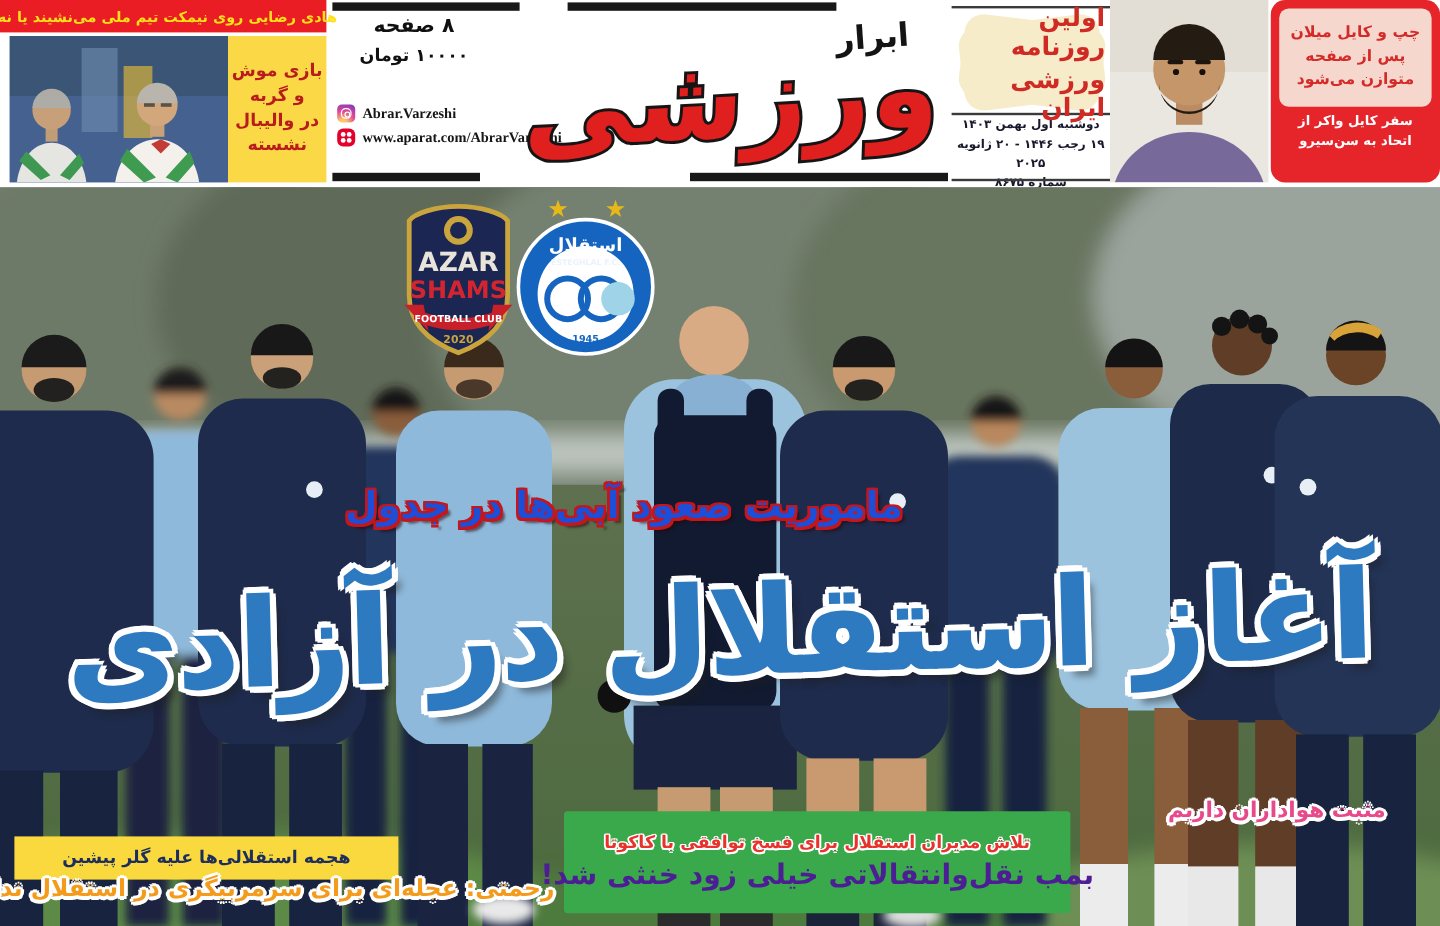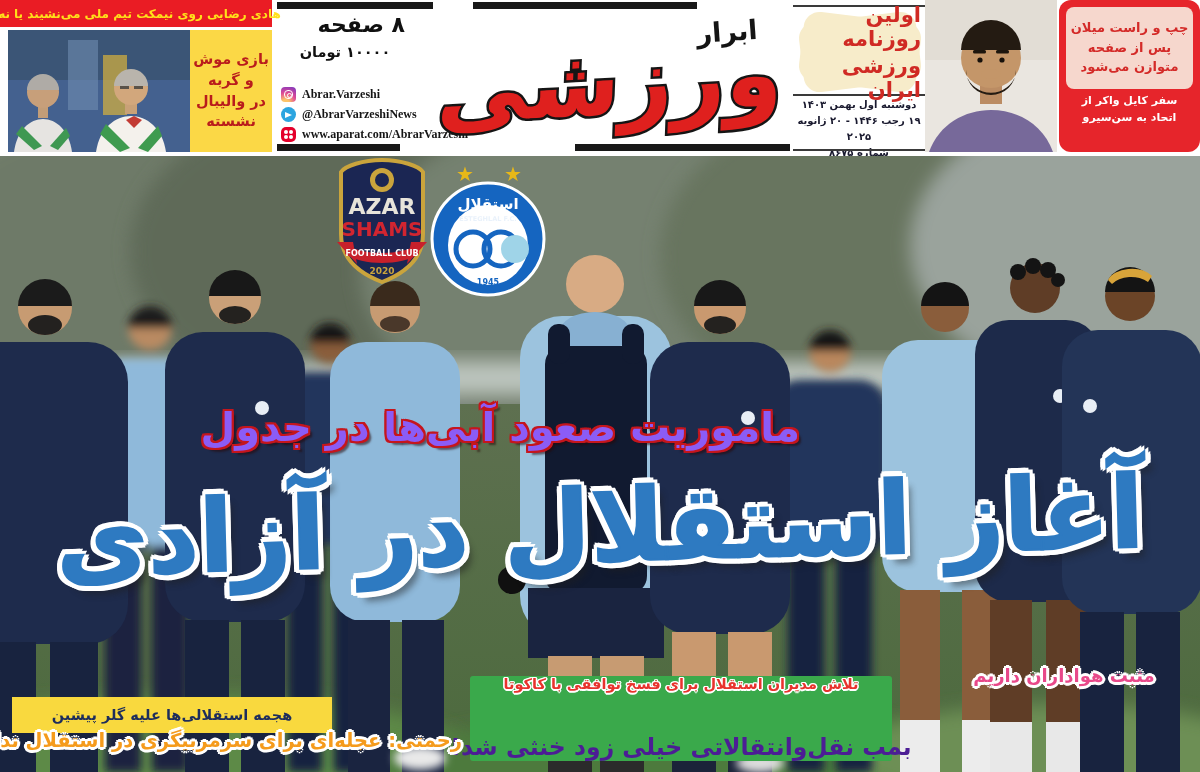--- a/index.html
+++ b/index.html
@@ -15,21 +15,21 @@
 
   .tl-banner{left:0;top:0;width:272px;height:27px;background:#ea1c24;display:flex;
              align-items:center;justify-content:center;}
   .tl-banner span{color:#ffe11a;font-weight:bold;font-size:12px;}
   .tl-photo{left:8px;top:30px;width:182px;height:122px;overflow:hidden;background:#4a6ea0;}
   .tl-caption{left:190px;top:30px;width:82px;height:122px;background:#fbd846;display:flex;
               flex-direction:column;align-items:center;justify-content:center;gap:1px;}
   .tl-caption div{color:#b91c1c;font-weight:bold;font-size:14.5px;line-height:1.35;}
 
   .pages-price{left:285px;top:12px;width:120px;text-align:center;color:#101010;}
-  .pages-price .l1{font-size:22px;font-weight:bold;text-align:right;}
+  .pages-price .l1{font-size:17px;font-weight:bold;}
   .pages-price .l2{font-size:14.5px;font-weight:bold;margin-top:7px;}
 
   .social{left:281px;top:84px;width:235px;}
   .social-row{display:flex;align-items:center;gap:6px;height:20px;}
   .social-row .txt{font-family:"Liberation Serif",serif;font-weight:bold;font-size:12px;color:#161616;}
   .ic{width:15px;height:15px;border-radius:4px;flex:0 0 15px;position:relative;}
   .ic-ig{background:radial-gradient(circle at 30% 110%,#fdc468 20%,#df4996 55%,#8a3ab9 90%);}
   .ic-ig::before{content:"";position:absolute;inset:3px;border:1.6px solid #fff;border-radius:4px;}
   .ic-ig::after{content:"";position:absolute;left:6px;top:6px;width:3px;height:3px;border:1.4px solid #fff;border-radius:50%;}
   .ic-tg{background:#2ca5e0;border-radius:50%;}
@@ -76,43 +76,43 @@
   .o-white-big{text-shadow:
      -6px 0 0 #fff,6px 0 0 #fff,0 -6px 0 #fff,0 6px 0 #fff,
      -4px -4px 0 #fff,4px -4px 0 #fff,-4px 4px 0 #fff,4px 4px 0 #fff,
      -6px 3px 0 #fff,6px 3px 0 #fff,-3px -6px 0 #fff,3px 6px 0 #fff,
      8px 10px 6px rgba(30,30,30,.45);}
   .o-red{text-shadow:
      -2px 0 0 #c5161d,2px 0 0 #c5161d,0 -2px 0 #c5161d,0 2px 0 #c5161d,
      -2px -2px 0 #c5161d,2px -2px 0 #c5161d,-2px 2px 0 #c5161d,2px 2px 0 #c5161d,
      4px 4px 2px rgba(40,10,10,.55);}
 
-  .kicker{left:240px;top:404px;width:560px;text-align:center;color:#8b5cf6;font-weight:bold;
-          font-size:40px;}
+  .kicker{left:240px;top:404px;width:560px;text-align:center;color:#1d4ed8;font-weight:bold;
+          font-size:31px;}
   .headline{left:0;top:468px;width:1200px;text-align:center;color:#2e7ac1;font-weight:bold;
             font-size:100px;transform:rotate(-1.5deg);
             -webkit-text-stroke:2px #2e7ac1;}
   .quote-small{right:8px;top:632px;width:300px;text-align:center;color:#1d2d5c;font-weight:bold;font-size:16.5px;}
   .pink-block{right:2px;top:660px;width:268px;text-align:center;color:#e8498a;font-weight:bold;}
   .pink-block .l1{font-size:25px;}
   .pink-block .l2{font-size:18px;margin-top:5px;}
 
   .green-banner{left:470px;top:676px;width:422px;height:85px;background:#3aa94b;border-radius:3px;
-                display:flex;flex-direction:column;align-items:center;justify-content:space-between;gap:4px;}
+                display:flex;flex-direction:column;align-items:center;justify-content:center;gap:4px;}
   .green-banner .l1{color:#e8332d;font-weight:bold;font-size:14.5px;
       text-shadow:-1.5px 0 0 #fff,1.5px 0 0 #fff,0 -1.5px 0 #fff,0 1.5px 0 #fff,
                   -1px -1px 0 #fff,1px -1px 0 #fff,-1px 1px 0 #fff,1px 1px 0 #fff;}
   .green-banner .l2{color:#4c1d95;font-weight:bold;font-size:23.5px;}
 
   .yellow-strip{left:12px;top:697px;width:320px;height:36px;background:#f9d93e;display:flex;
                 align-items:center;justify-content:center;}
   .yellow-strip span{color:#1d2d5c;font-weight:bold;font-size:14.5px;}
   .orange-line{left:0px;top:729px;width:462px;text-align:center;color:#f59b1c;font-weight:bold;font-size:19.5px;}
 
-  .badge-azar{left:331px;top:156px;width:102px;height:130px;}
+  .badge-azar{left:331px;top:168px;width:102px;height:130px;}
   .badge-est{left:427px;top:163px;width:122px;height:134px;}
 </style>
 </head>
 <body>
 
 <div class="page">
 
   <div class="abs tl-banner">
     <span class="rtl nowrap">هادی رضایی روی نیمکت تیم ملی می‌نشیند یا نه؟</span>
   </div>
@@ -160,24 +160,20 @@
 
   <div class="abs pages-price rtl">
     <div class="l1">۸ صفحه</div>
     <div class="l2">۱۰۰۰۰ تومان</div>
   </div>
 
   <div class="abs social">
     <div class="social-row">
       <span class="ic ic-ig"></span>
       <span class="txt">Abrar.Varzeshi</span>
-    </div>
-    <div class="social-row">
-      <span class="ic ic-tg"></span>
-      <span class="txt">@AbrarVarzeshiNews</span>
     </div>
     <div class="social-row">
       <span class="ic ic-ap"></span>
       <span class="txt">www.aparat.com/AbrarVarzeshi</span>
     </div>
   </div>
 
   <div class="abs logo-script rtl">ابرار</div>
   <div class="abs logo-main rtl nowrap">ورزشی</div>
 
@@ -208,21 +204,21 @@
       <ellipse cx="66" cy="74" rx="10" ry="5" fill="#c49669"></ellipse>
       <rect x="48" y="50" width="13" height="3.5" rx="1.5" fill="#1d150d"></rect>
       <rect x="71" y="50" width="13" height="3.5" rx="1.5" fill="#1d150d"></rect>
       <circle cx="55" cy="60" r="2.6" fill="#17100a"></circle>
       <circle cx="77" cy="60" r="2.6" fill="#17100a"></circle>
     </svg>
   </div>
 
   <div class="abs tr-box">
     <div class="tr-inner">
-      <div class="rtl nowrap">چپ و راست میلان</div>
+      <div class="rtl nowrap">چپ و کایل میلان</div>
       <div class="rtl nowrap">پس از صفحه</div>
       <div class="rtl nowrap">متوازن می‌شود</div>
     </div>
     <div class="tr-white">
       <div class="rtl nowrap">سفر کایل واکر از</div>
       <div class="rtl nowrap">اتحاد به سن‌سیرو</div>
     </div>
   </div>
 
   <div class="abs main-photo">

